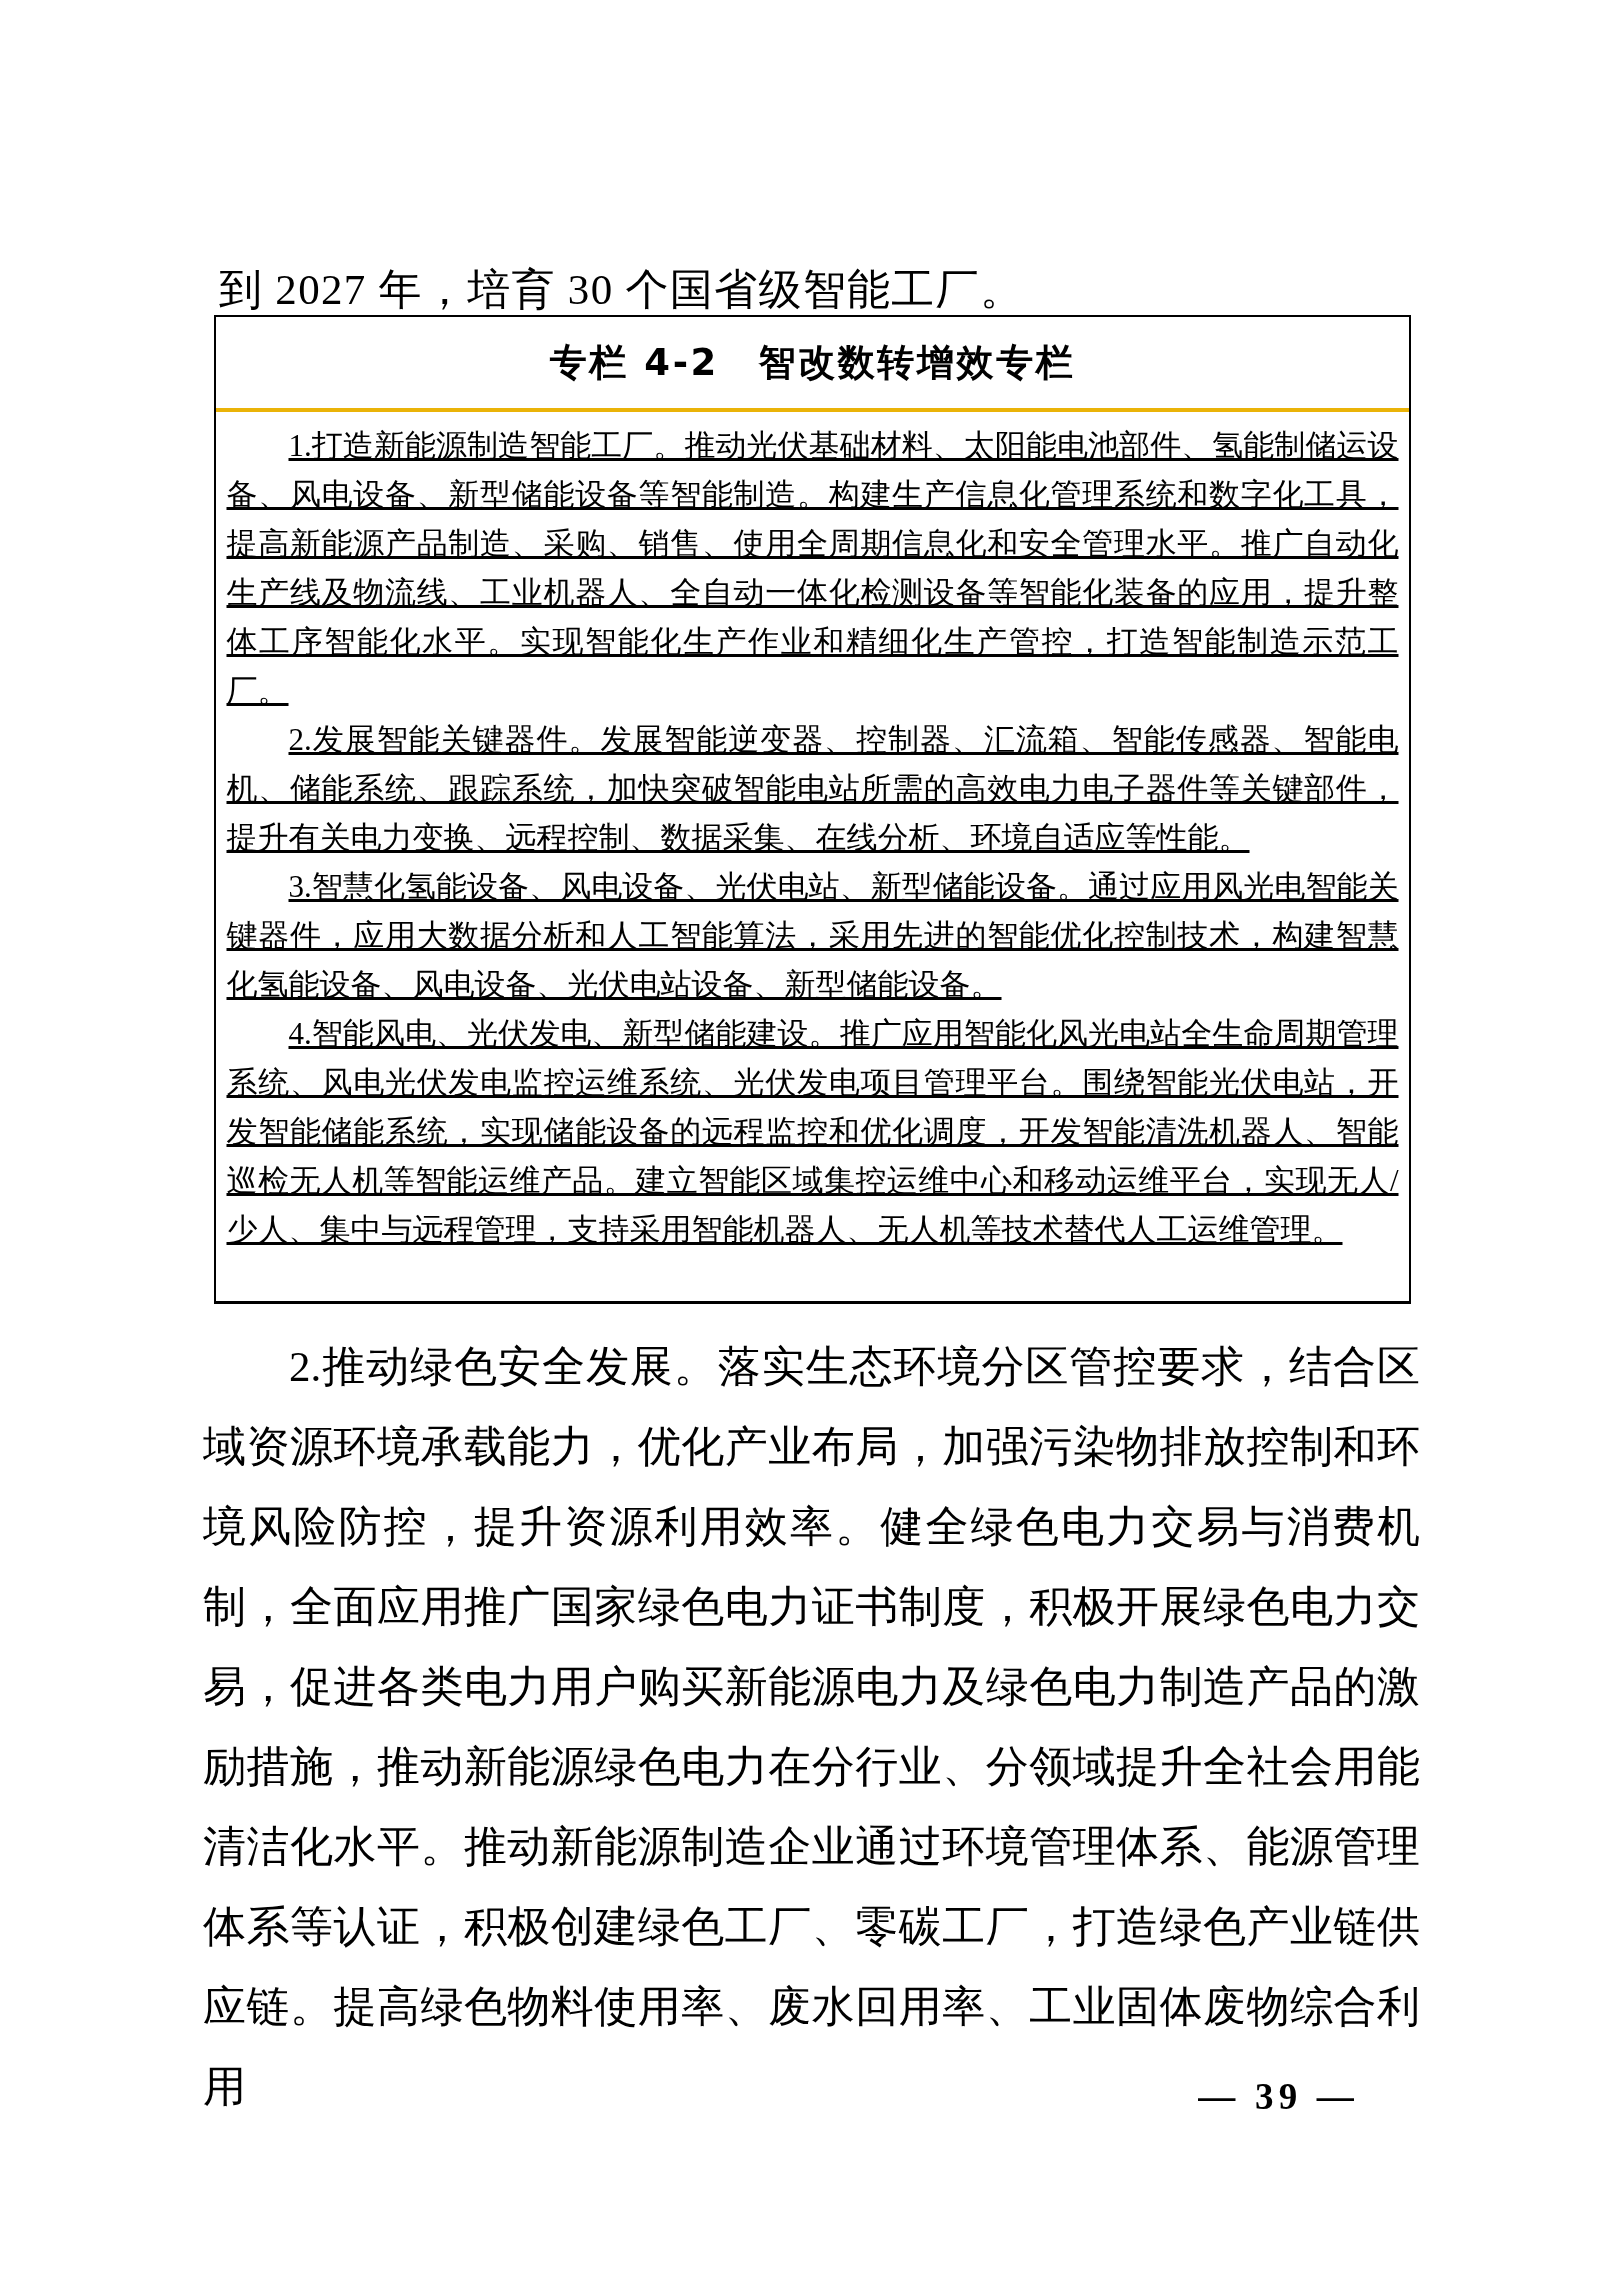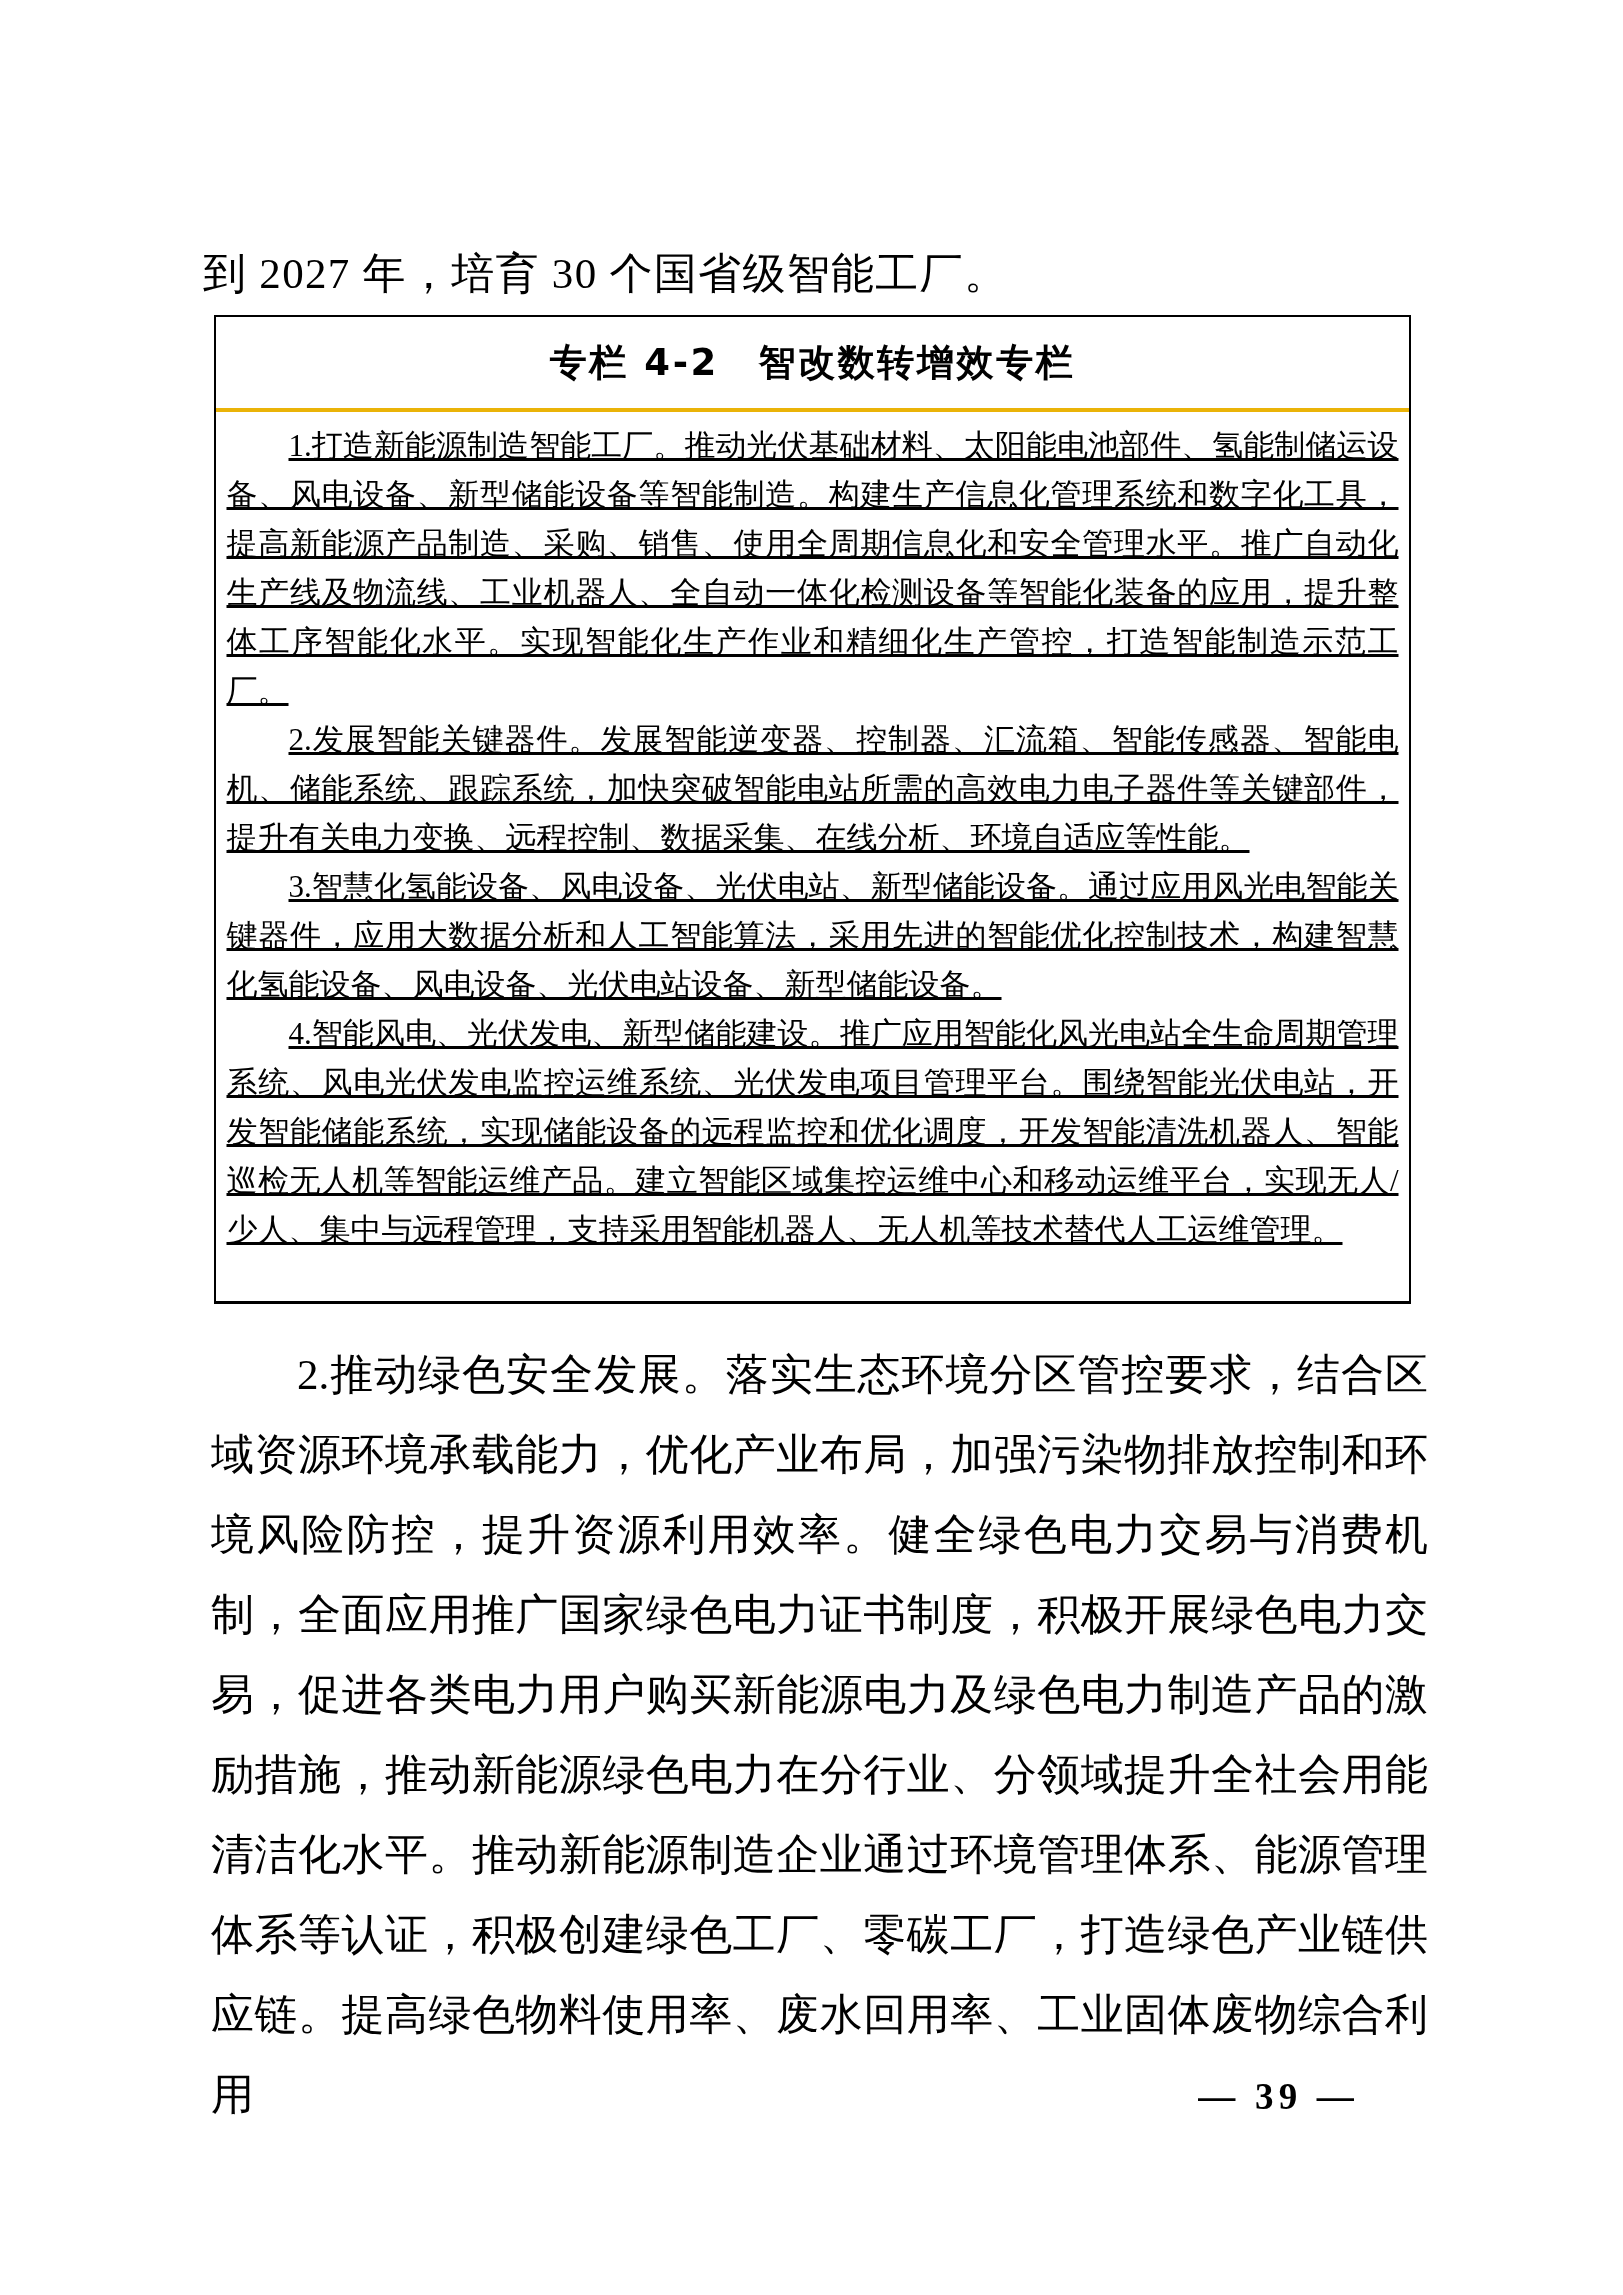--- a/index.html
+++ b/index.html
@@ -14,21 +14,21 @@
     background: #ffffff;
     color: #000000;
     font-family: "Liberation Serif", "DejaVu Serif", serif;
     overflow: hidden;
   }
   .intro {
     position: absolute;
     left: 203px;
     top: 237px;
     width: 1244px;
-    margin: 0;
+    margin: 16px;
     font-size: 43px;
     line-height: 73px;
     letter-spacing: 1.3px;
   }
   .panel {
     position: absolute;
     left: 214px;
     top: 315px;
     width: 1197px;
     height: 989px;
@@ -60,21 +60,21 @@
     line-height: 49px;
     text-align: justify;
     text-indent: 2em;
     letter-spacing: 0;
   }
   .body-text {
     position: absolute;
     left: 203px;
     top: 1327px;
     width: 1217px;
-    margin: 8px;
+    margin: 0;
     font-size: 43px;
     line-height: 80px;
     text-align: justify;
     text-indent: 2em;
   }
   .footer {
     position: absolute;
     top: 2075px;
     right: 264px;
     font-size: 37px;

